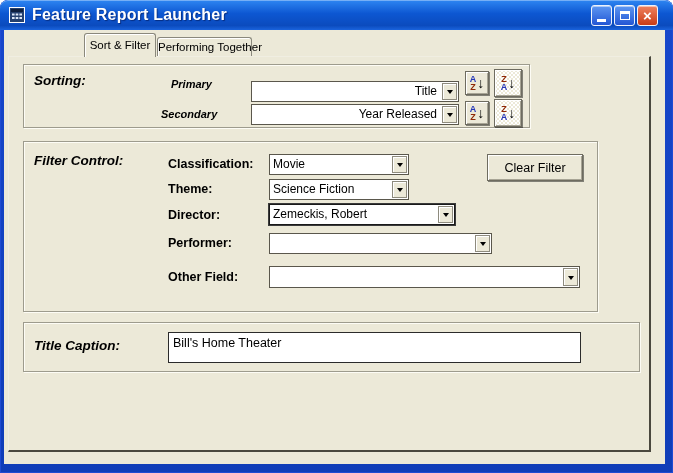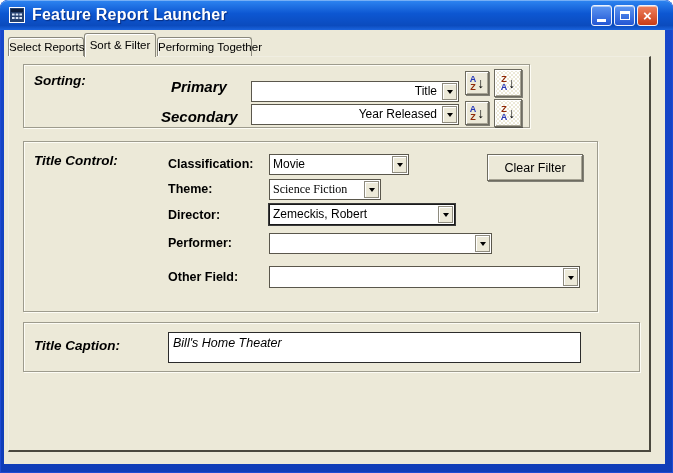--- a/index.html
+++ b/index.html
@@ -70,21 +70,21 @@
   .group {
     position:absolute; z-index:5;
     border:1px solid #9d9b8d;
     box-shadow: inset 1px 1px 0 #fdfcf5, 1px 1px 0 #fdfcf5;
   }
   .g-sort   { left:23px; top:64px;  width:507px; height:64px; }
   .g-filter { left:23px; top:141px; width:575px; height:171px; }
   .g-caption{ left:23px; top:322px; width:617px; height:50px; }
 
   .sec-label { position:absolute; font-size:13.5px; font-weight:bold; font-style:italic; color:#000; white-space:nowrap; }
-  .row-label-i { position:absolute; font-size:15px; font-weight:bold; font-style:italic; color:#000; white-space:nowrap; }
+  .row-label-i { position:absolute; font-size:11px; font-weight:bold; font-style:italic; color:#000; white-space:nowrap; }
   .row-label { position:absolute; font-size:12.5px; font-weight:bold; color:#000; white-space:nowrap; }
 
   
   .combo {
     position:absolute; background:#fff; border:1px solid #5a574c; height:21px;
   }
   .combo .combo-value {
     position:absolute; left:3px; right:19px; top:0; bottom:0;
     font-size:12px; line-height:19px; color:#000; white-space:nowrap; overflow:hidden;
   }
@@ -119,21 +119,20 @@
       linear-gradient(45deg,#fff 25%,transparent 25%,transparent 75%,#fff 75%);
     background-size:4px 4px; background-position:0 0,2px 2px;
   }
 
   
   .caption-input {
     position:absolute; left:144px; top:9px; width:413px; height:31px;
     background:#fff; border:1px solid #2b2b2b;
     font-family:"Liberation Sans",sans-serif; font-size:12.5px; color:#000;
     padding:2px 4px 12px 4px;
-    font-style:italic;
   }
 
   
   .b-reset   { left:36px;  top:389px; width:182px; height:23px; }
   .b-preview { left:272px; top:389px; width:183px; height:23px; }
   .b-help    { left:558px; top:385px; width:26px;  height:28px; }
   .help-glyph {
     font-size:16px; font-weight:bold; color:var(--help-yellow,#F5E73B); font-style:normal;
     text-shadow:-1px 0 0 #000, 1px 0 0 #000, 0 -1px 0 #000, 0 1px 0 #000;
   }
@@ -165,21 +164,20 @@
     <span class="wbtn maxb">
         <i class="max-glyph"></i>
       </span>
     <span class="wbtn closeb">
         <i class="close-glyph">×</i>
       </span>
   </div>
 
   <div class="client"></div>
 
-  <div class="tab t1">Select Reports</div>
   <div class="tab t2">Sort &amp; Filter</div>
   <div class="tab t3">Performing Together</div>
   <div class="tabpage"></div>
 
   <div class="group g-sort">
     <span class="sec-label" style="left:10px; top:8px;">Sorting:</span>
 
     <span class="row-label-i" style="left:147px; top:13px;">Primary</span>
     <div class="combo" style="left:227px; top:16px; width:208px;">
       <span class="combo-value right">Title</span>
@@ -219,32 +217,32 @@
     <button class="btn3d sortbtn checker" style="left:470px; top:34px; width:28px; height:28px;">
       <span class="letters">
         <span class="lz">Z</span>
         <span class="la">A</span>
       </span>
       <span class="sarrow">↓</span>
     </button>
   </div>
 
   <div class="group g-filter">
-    <span class="sec-label" style="left:10px; top:11px;">Title Control:</span>
+    <span class="sec-label" style="left:10px; top:11px;">Filter Control:</span>
 
     <span class="row-label" style="left:144px; top:15px;">Classification:</span>
     <div class="combo" style="left:245px; top:12px; width:140px;">
       <span class="combo-value">Movie</span>
       <span class="combo-btn">
           <i class="tri"></i>
         </span>
     </div>
 
     <span class="row-label" style="left:144px; top:40px;">Theme:</span>
-    <div class="combo" style="left:245px; top:37px; width:112px;font-family:Liberation Serif, serif;">
+    <div class="combo" style="left:245px; top:37px; width:140px;">
       <span class="combo-value">Science Fiction</span>
       <span class="combo-btn">
           <i class="tri"></i>
         </span>
     </div>
 
     <span class="row-label" style="left:144px; top:66px;">Director:</span>
     <div class="combo focused" style="left:245px; top:62px; width:186px;">
       <span class="combo-value">Zemeckis, Robert</span>
       <span class="combo-btn">

